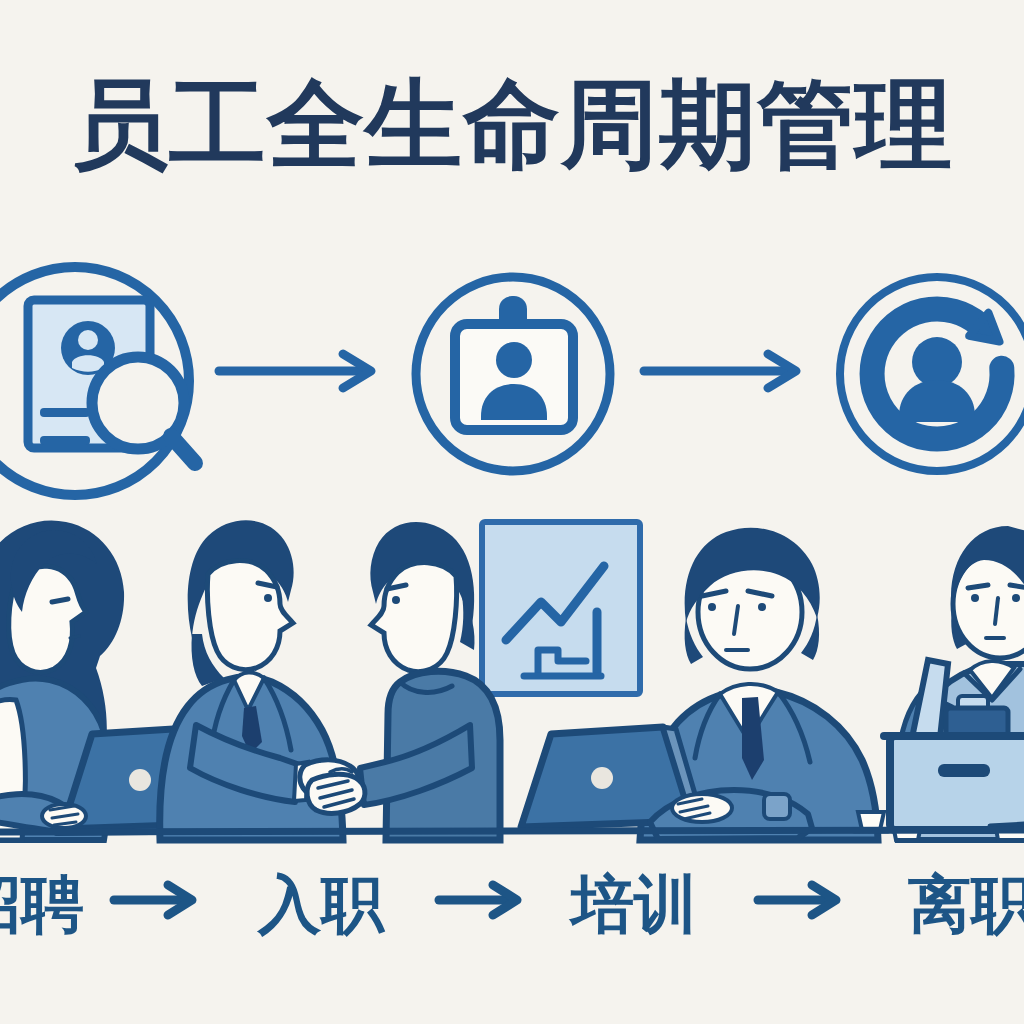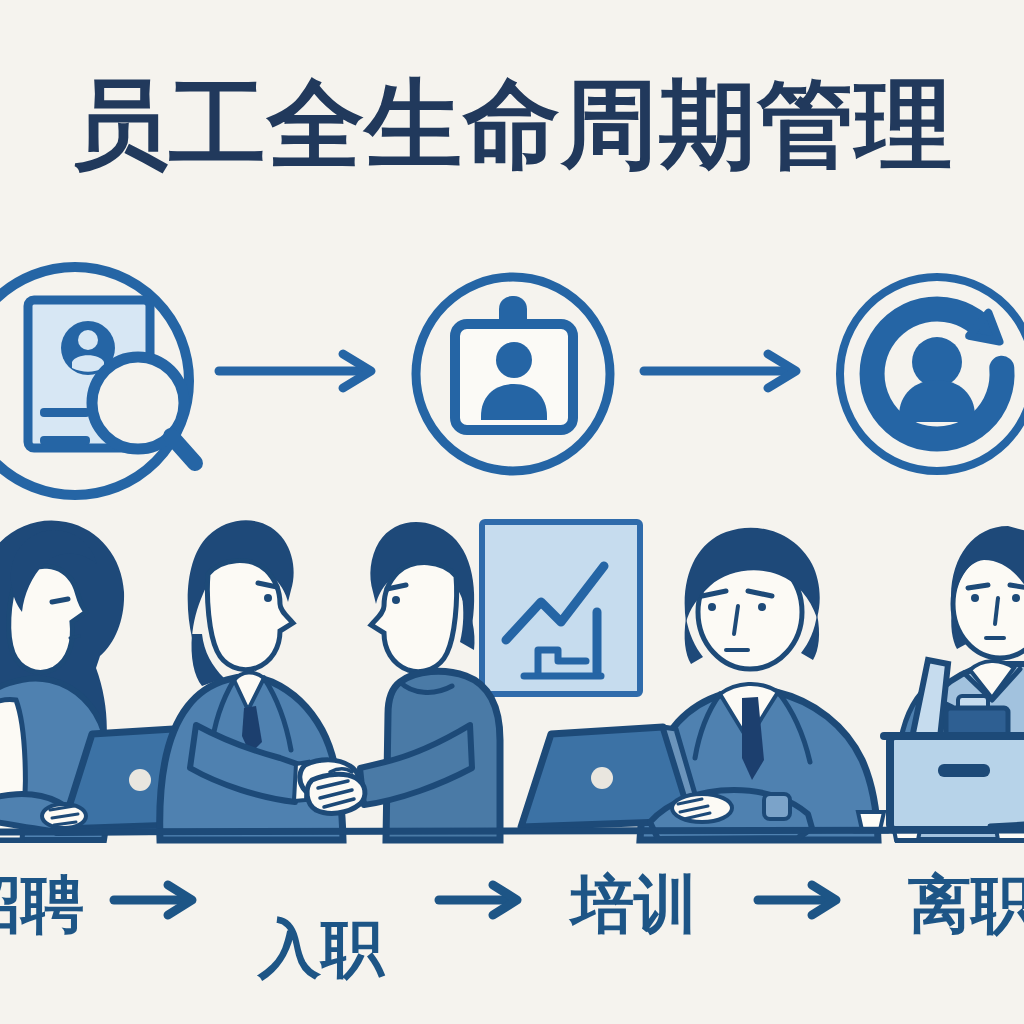--- a/index.html
+++ b/index.html
@@ -12,21 +12,21 @@
   #title{
     top:72px;left:0;width:1024px;text-align:center;
     font-size:97px;font-weight:bold;letter-spacing:1px;
     color:#21395c;line-height:1.1;margin:0;white-space:nowrap;
   }
   .stage-label{
     top:862px;font-size:63px;font-weight:bold;color:#1d5586;
     letter-spacing:0px;white-space:nowrap;
   }
   #stage-1{left:-42px;}
-  #stage-2{left:258px;margin-top:44px;}
+  #stage-2{left:258px;}
   #stage-3{left:571px;text-align:center;}
   #stage-4{left:908px;}
   svg{display:block;overflow:visible;}
   svg .ln{stroke-linecap:round;stroke-linejoin:round;}
 </style>
 </head>
 <body>
 
 <div id="canvas">
 

